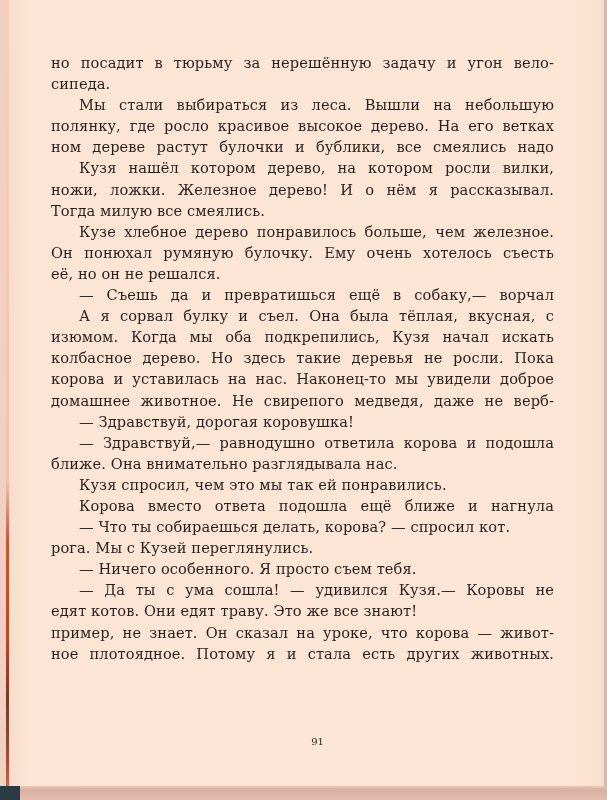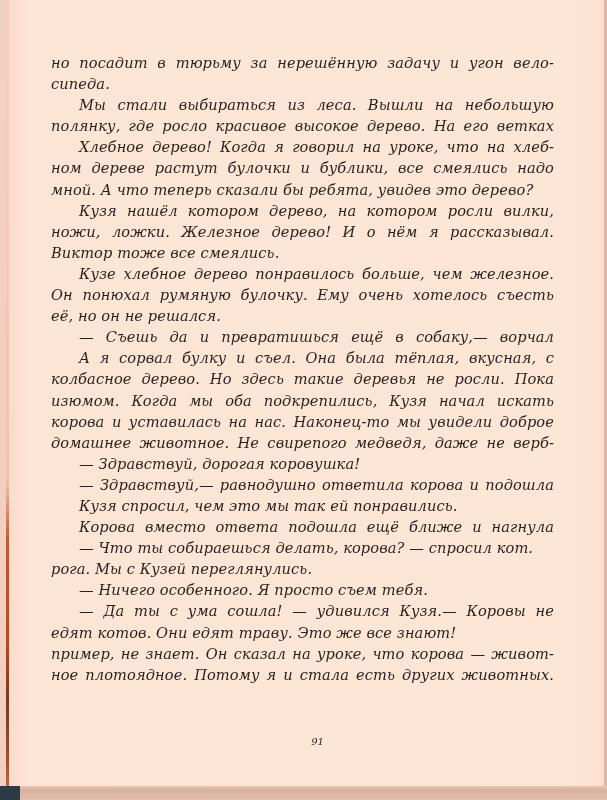--- a/index.html
+++ b/index.html
@@ -11,21 +11,20 @@
       height: 800px;
       overflow: hidden;
       position: relative;
       background: #fbe3d3;
     }
     .page {
       position: absolute;
       left: 0; top: 0;
       width: 607px; height: 800px;
       background: linear-gradient(90deg, #f6d6c6 0px, #fadccb 10px, #fde5d5 30px, #fde6d6 560px, #fbe1d0 600px, #f3d2c2 607px);
-      font-style: italic;
     }
     .left-edge {
       position: absolute;
       left: 6px; top: 0;
       width: 3px; height: 800px;
       background: linear-gradient(180deg, rgba(240,190,170,0.4) 0px, rgba(235,170,150,0.5) 480px, #c45a32 540px, #b84a22 640px, #7a3a20 700px, #a05030 760px, #c86a40 790px);
     }
     .left-shade {
       position: absolute;
       left: 0; top: 0;
@@ -94,37 +93,36 @@
 <div class="page">
   <div class="left-shade"></div>
   <div class="left-edge"></div>
   <div class="right-edge"></div>
 
   <div class="text-block" id="text-block">
       <span class="line">но посадит в тюрьму за нерешённую задачу и угон вело-</span>
       <span class="line last">сипеда.</span>
       <span class="line indent">Мы стали выбираться из леса. Вышли на небольшую</span>
       <span class="line">полянку, где росло красивое высокое дерево. На его ветках</span>
-      <span class="line indent">Хлебное дерево! Когда я говорил на уроке, что на хлеб-</span>
       <span class="line">ном дереве растут булочки и бублики, все смеялись надо</span>
-      <span class="line last">мной. А что теперь сказали бы ребята, увидев это дерево?</span>
       <span class="line indent">Кузя нашёл котором дерево, на котором росли вилки,</span>
       <span class="line">ножи, ложки. Железное дерево! И о нём я рассказывал.</span>
-      <span class="line last">Виктор тоже все смеялись.</span>
+      <span class="line last">Тогда милую все смеялись.</span>
       <span class="line indent">Кузе хлебное дерево понравилось больше, чем железное.</span>
       <span class="line">Он понюхал румяную булочку. Ему очень хотелось съесть</span>
       <span class="line last">её, но он не решался.</span>
       <span class="line indent">— Съешь да и превратишься ещё в собаку,— ворчал</span>
       <span class="line indent">А я сорвал булку и съел. Она была тёплая, вкусная, с</span>
+      <span class="line">изюмом. Когда мы оба подкрепились, Кузя начал искать</span>
       <span class="line">колбасное дерево. Но здесь такие деревья не росли. Пока</span>
-      <span class="line">изюмом. Когда мы оба подкрепились, Кузя начал искать</span>
       <span class="line">корова и уставилась на нас. Наконец-то мы увидели доброе</span>
       <span class="line">домашнее животное. Не свирепого медведя, даже не верб-</span>
       <span class="line indent last">— Здравствуй, дорогая коровушка!</span>
       <span class="line indent">— Здравствуй,— равнодушно ответила корова и подошла</span>
+      <span class="line last">ближе. Она внимательно разглядывала нас.</span>
       <span class="line indent last">Кузя спросил, чем это мы так ей понравились.</span>
       <span class="line indent">Корова вместо ответа подошла ещё ближе и нагнула</span>
       <span class="line indent last">— Что ты собираешься делать, корова? — спросил кот.</span>
       <span class="line last">рога. Мы с Кузей переглянулись.</span>
       <span class="line indent last">— Ничего особенного. Я просто съем тебя.</span>
       <span class="line indent">— Да ты с ума сошла! — удивился Кузя.— Коровы не</span>
       <span class="line last">едят котов. Они едят траву. Это же все знают!</span>
       <span class="line">пример, не знает. Он сказал на уроке, что корова — живот-</span>
       <span class="line">ное плотоядное. Потому я и стала есть других животных.</span>
     </div>

